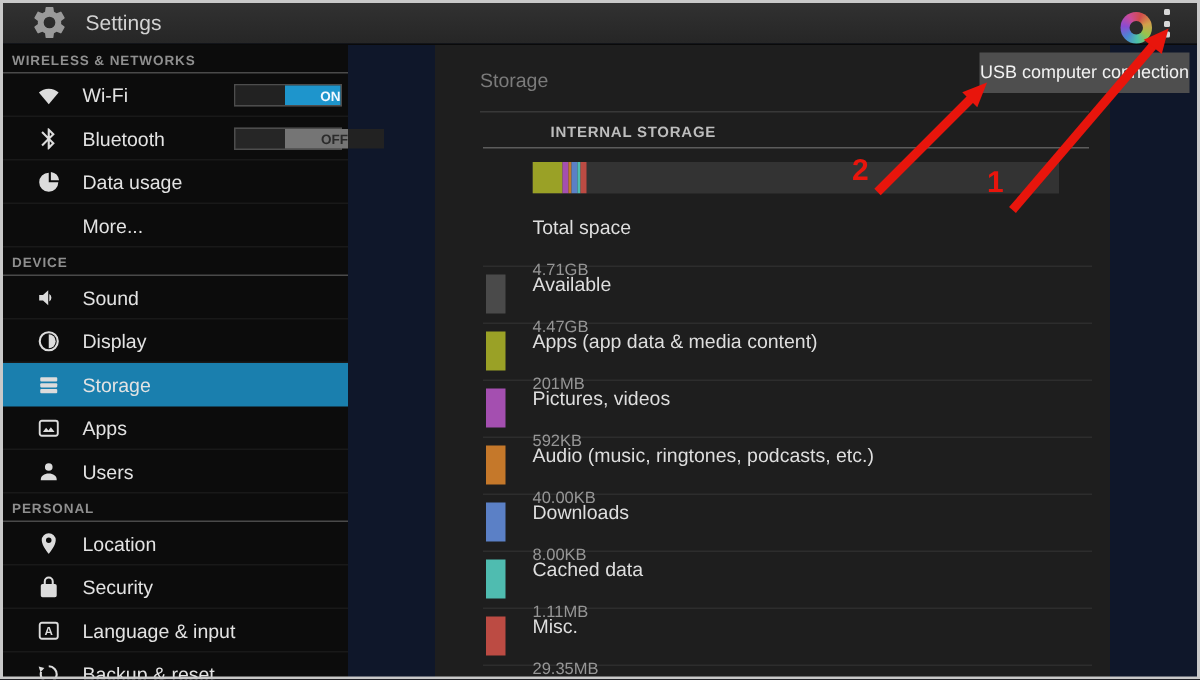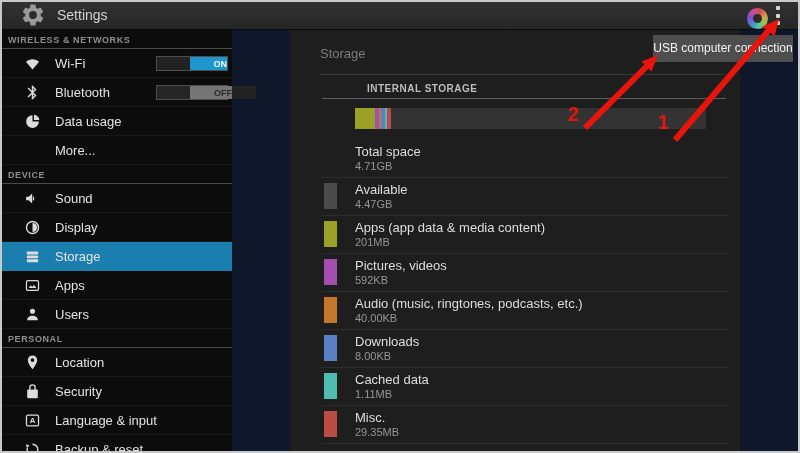--- a/index.html
+++ b/index.html
@@ -47,21 +47,21 @@
   .p-title{position:absolute;left:30px;top:16px;font-size:13px;color:#7b7b7b;}
   .p-title-div{position:absolute;left:30px;right:14px;top:44px;height:1px;background:#383838;}
   .p-sec{position:absolute;left:36px;top:53px;font-size:10px;font-weight:bold;letter-spacing:.5px;color:#bdbdbd;margin-left:41px;}
   .p-sec-div{position:absolute;left:32px;right:14px;top:68px;height:1px;background:#5c5c5c;}
   .bar{position:absolute;left:65px;top:78px;width:351px;height:21px;background:#333;display:flex;overflow:hidden;}
   .bar .seg{height:100%;flex:none;}
   .rows{position:absolute;left:0;top:110px;right:0;}
   .mrow{position:relative;height:38px;margin:0 12px 0 32px;border-bottom:1px solid #2d2d2d;padding:4px 0 0 33px;}
   .mrow .swatch{position:absolute;left:2px;top:5px;width:13px;height:26px;background:transparent;}
   .mlabel{font-size:13px;color:#dedede;white-space:nowrap;}
-  .mvalue{font-size:11px;color:#969696;margin-top:1px;}
+  .mvalue{font-size:11px;color:#969696;margin-top:15px;}
 
   
   .tooltip{position:absolute;left:653px;top:35px;width:140px;height:27px;background:#4e4e4e;
     color:#f2f2f2;font-size:12px;line-height:27px;text-align:center;z-index:60;white-space:nowrap;}
   .ann-svg{position:absolute;inset:0;width:800px;height:453px;z-index:70;pointer-events:none;}
   .ann-label{position:absolute;z-index:71;font-size:20px;font-weight:bold;pointer-events:none;}
   .ann-1{left:658px;top:111px;}
   .ann-2{left:568px;top:103px;}
   svg .ic{fill:#dcdcdc;}
 </style>

